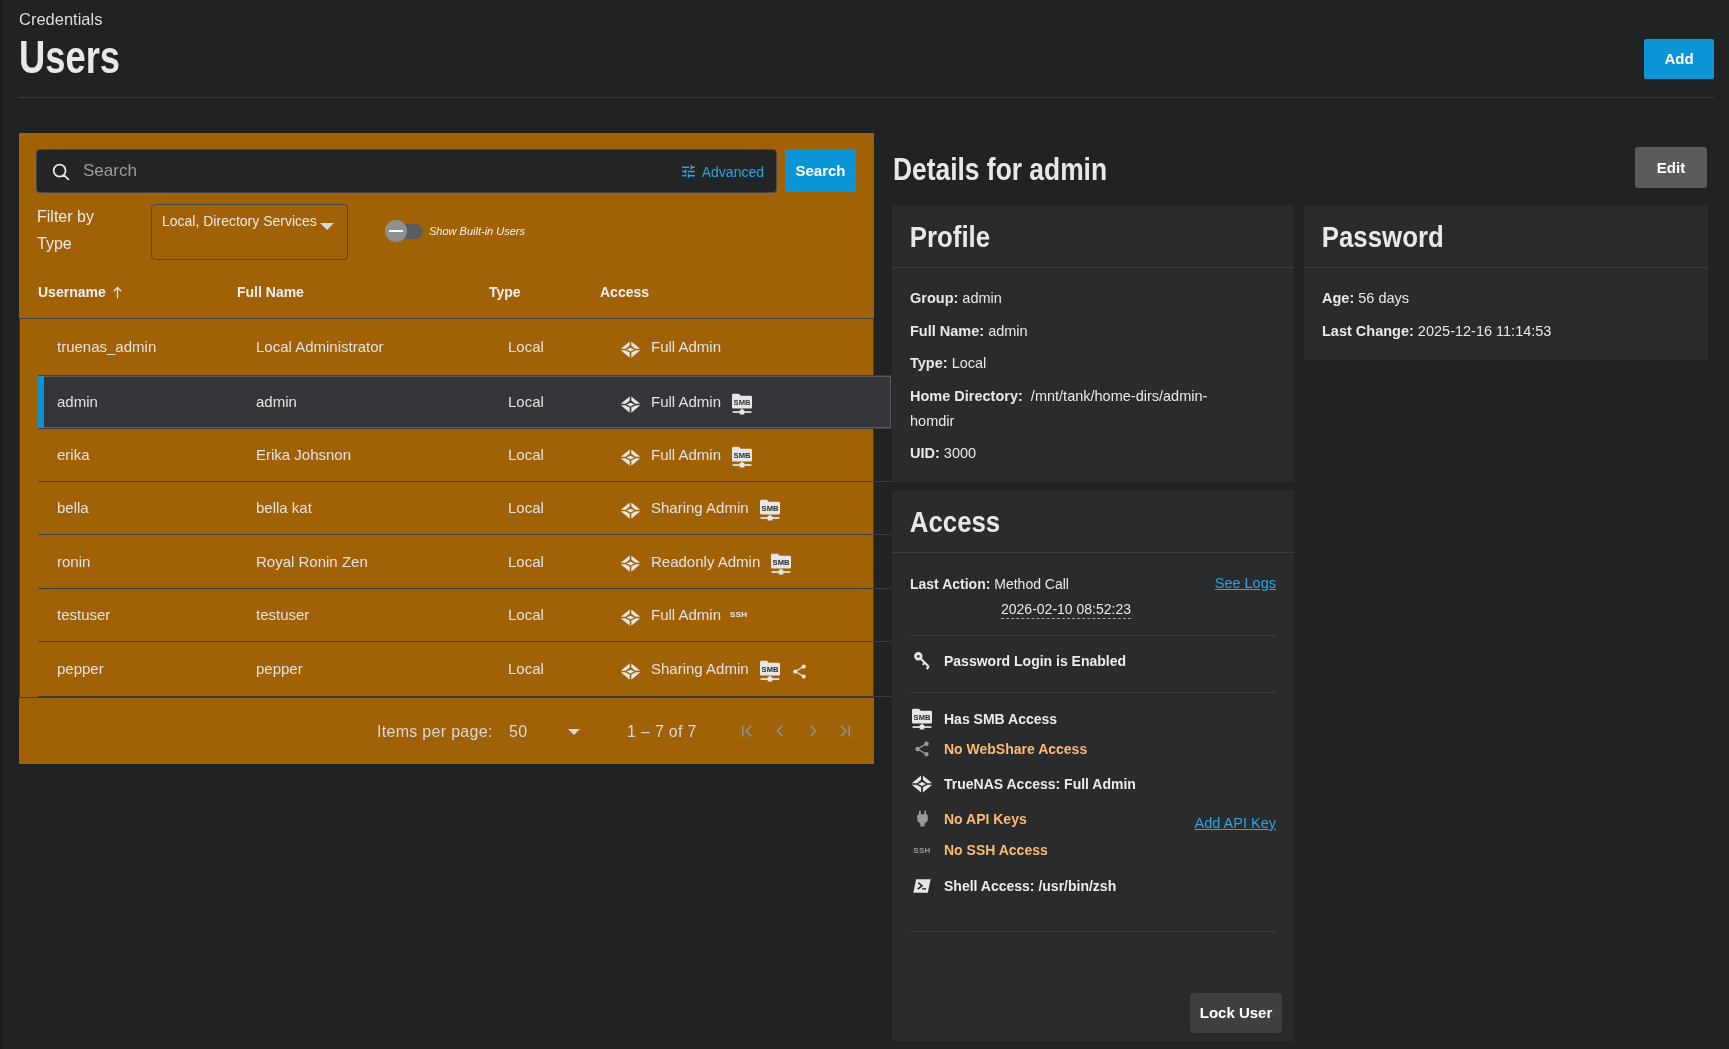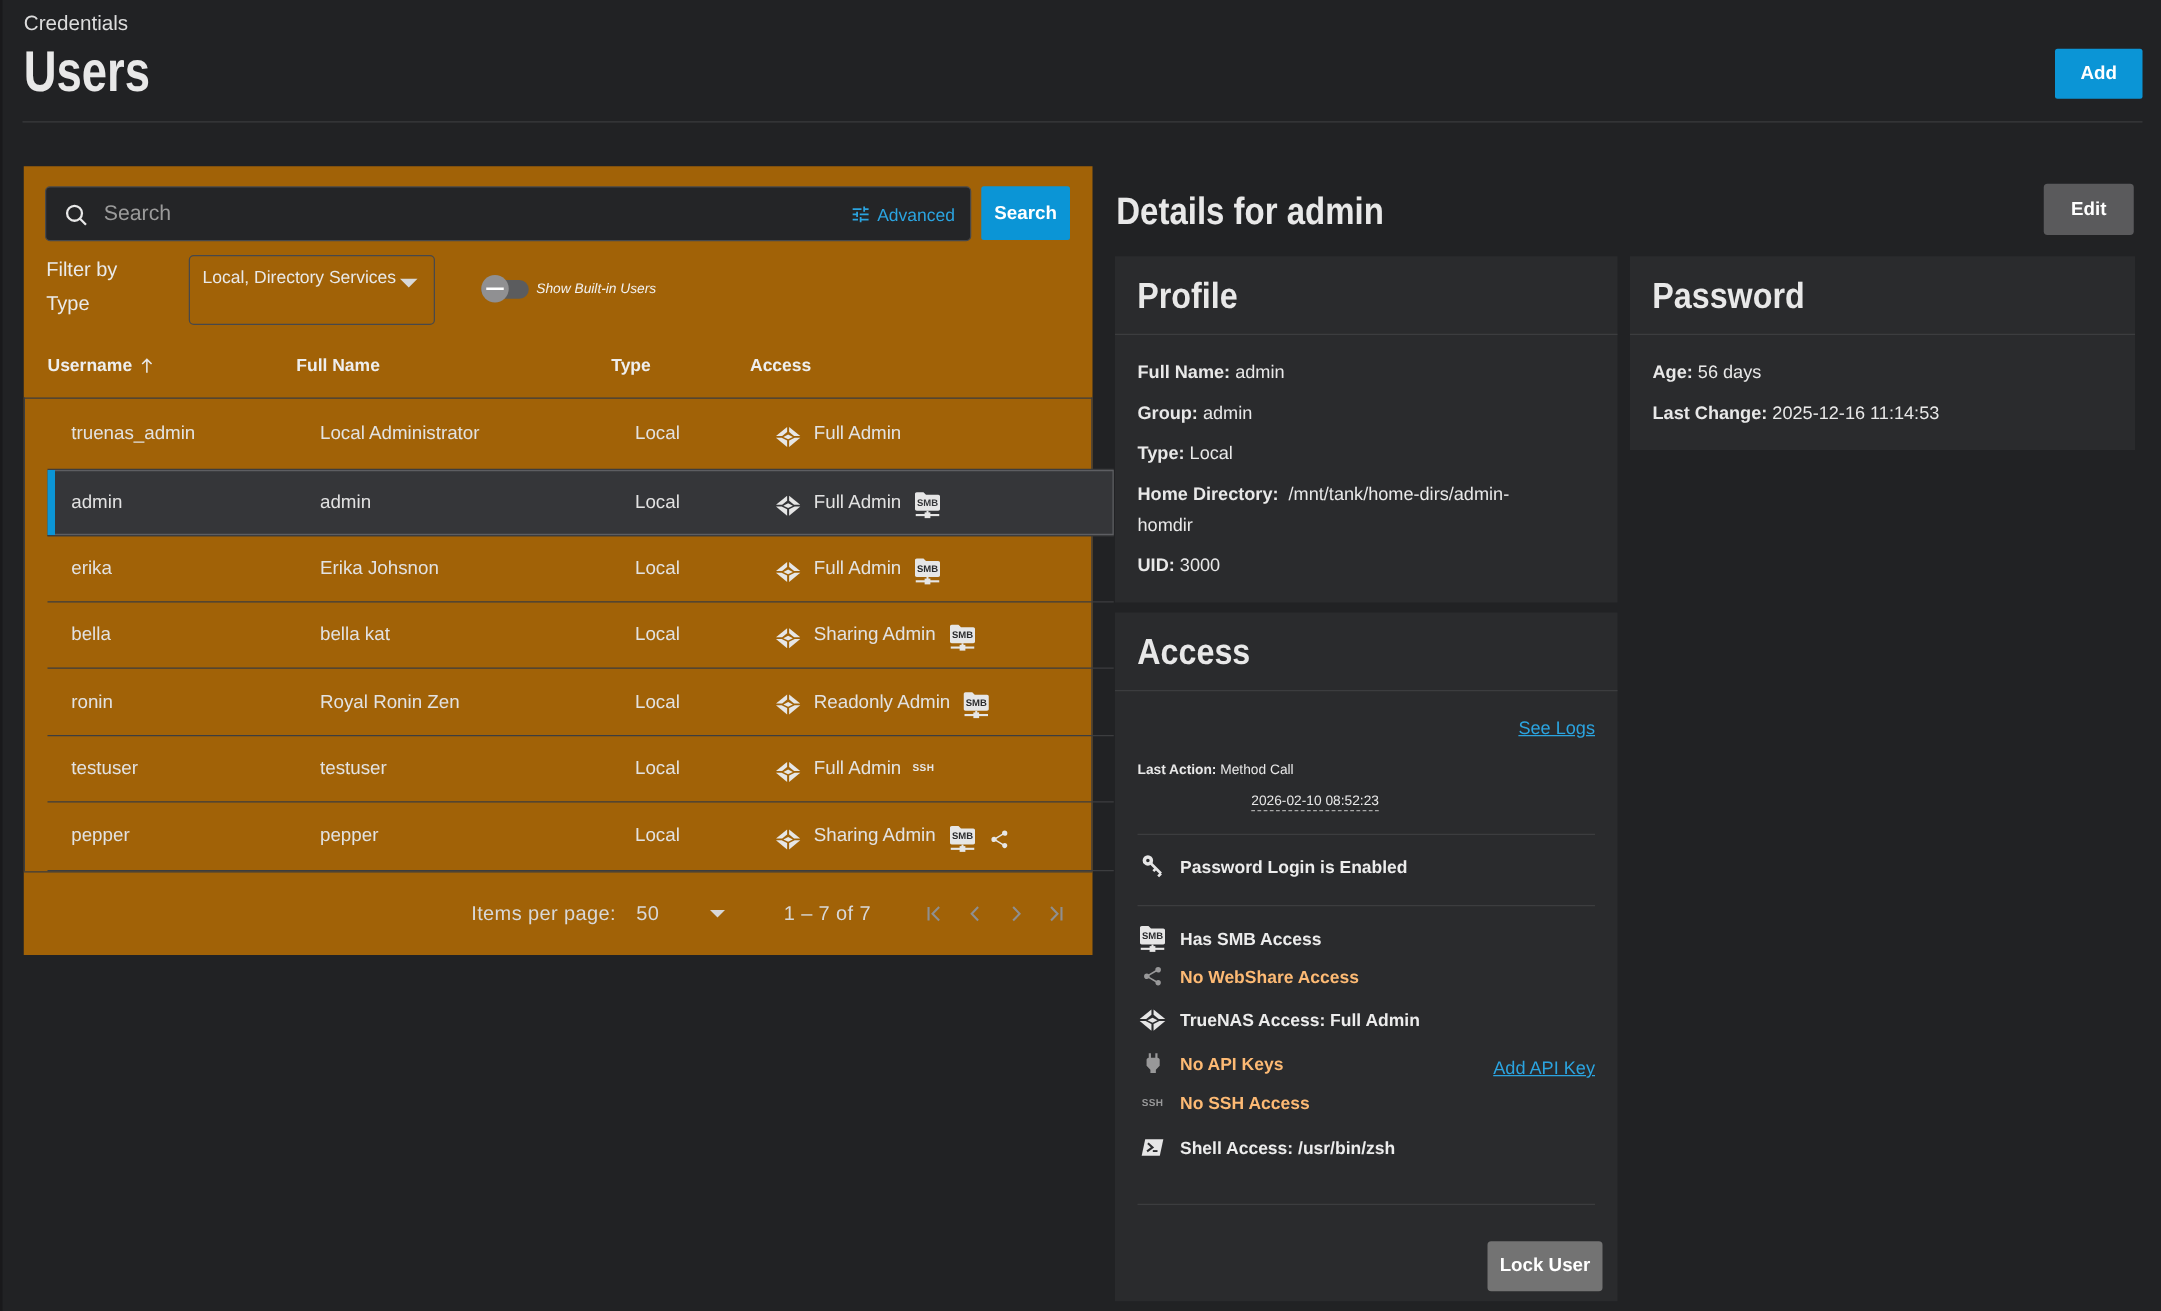--- a/index.html
+++ b/index.html
@@ -74,21 +74,21 @@
 .kv { padding:18px 18px 0 18px; font-size:14.5px; line-height:25px; }
 .kv p { margin-bottom:7.5px; }
 .kv b { font-weight:bold; }
 
 .arow { position:relative; padding-left:18px; padding-right:18px; }
 .it { display:flex; align-items:center; gap:10px; }
 .it .txt { font-size:14px; font-weight:bold; color:#ececec; }
 .it.off .txt { color:#fdba74;text-align:center; }
 .ico { width:24px; display:flex; justify-content:center; }
 a.lnk { color:#2ba4e0; text-decoration:underline; }
-#lockbtn { left:298px; top:503px; position:absolute; width:92px; height:40px; background:#737373;
+#lockbtn { left:298px; top:503px; position:absolute; width:92px; height:40px; background:#404040;
   color:#fff; font-weight:bold; font-size:15px; text-align:center; line-height:40px; border-radius:3px; }
 </style>
 </head>
 <body>
 <div class="abs" id="crumb">Credentials</div>
 <div class="abs" id="title">Users</div>
 <div class="abs" id="addbtn">Add</div>
 <div class="abs" id="topdiv"></div>
 
 <div class="abs" id="card">
@@ -303,43 +303,43 @@
   </div>
 </div>
 
 <div class="abs" id="dtitle">Details for admin</div>
 <div class="abs" id="editbtn">Edit</div>
 
 <div class="abs dcard" id="profile">
   <h2>Profile</h2>
   <div class="dhr"></div>
   <div class="kv">
+    <p><b>Group:</b> admin</p>
     <p><b>Full Name:</b> admin</p>
-    <p><b>Group:</b> admin</p>
     <p><b>Type:</b> Local</p>
     <p><b>Home Directory:</b>&nbsp; /mnt/tank/home-dirs/admin-<br>homdir</p>
     <p><b>UID:</b> 3000</p>
   </div>
 </div>
 
 <div class="abs dcard" id="password">
   <h2>Password</h2>
   <div class="dhr"></div>
   <div class="kv">
     <p><b>Age:</b> 56 days</p>
     <p><b>Last Change:</b> 2025-12-16 11:14:53</p>
   </div>
 </div>
 
 <div class="abs dcard" id="access">
   <h2>Access</h2>
   <div class="dhr"></div>
   <div id="acc-content">
       <div style="padding:19px 18px 0 18px; position:relative;">
-        <div style="font-size:11px; line-height:25px;margin-top:32px;"><b>Last Action:</b> Method Call<br><span style="margin-left:91px; text-decoration:underline dashed #a8a8a8 1px; text-underline-offset:4px;">2026-02-10 08:52:23</span></div>
+        <div style="font-size:14px; line-height:25px;"><b>Last Action:</b> Method Call<br><span style="margin-left:91px; text-decoration:underline dashed #a8a8a8 1px; text-underline-offset:4px;">2026-02-10 08:52:23</span></div>
         <a class="lnk abs" style="right:18px; top:22px; font-size:14.5px;">See Logs</a>
       </div>
       <div class="dhr" style="margin:13px 18px 0 18px;"></div>
       <div class="arow" style="margin-top:14px; height:30px;">
         <span class="it">
           <span class="ico">
             <svg width="21" height="21" viewBox="0 0 24 24">
               <circle cx="7.2" cy="7.2" r="3.2" fill="none" stroke="#e6e6e6" stroke-width="3.2"></circle>
               <path fill="none" stroke="#e6e6e6" stroke-width="2.4" d="M9.8,9.8 L19.2,19.2 M19.2,19.2 L16.6,21.8 M14.6,14.6 L12.2,17"></path>
             </svg>

